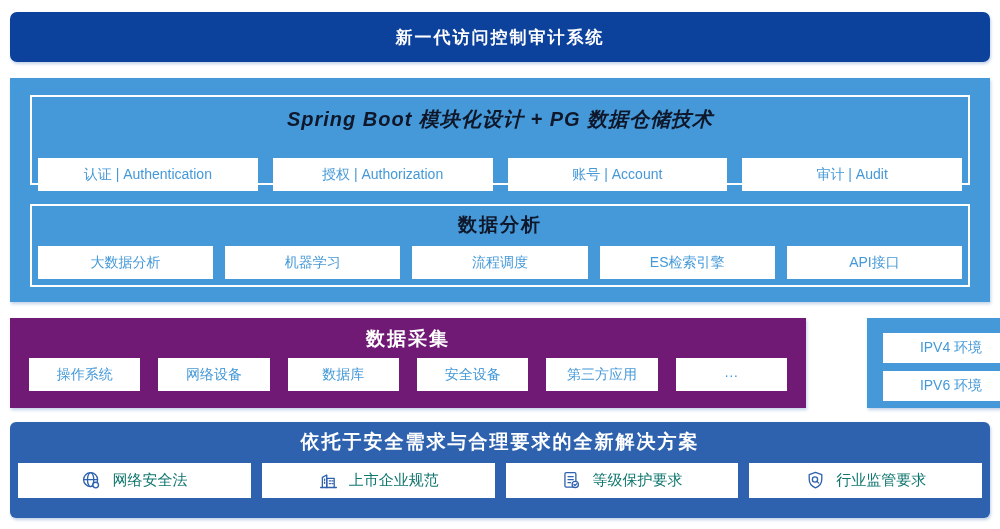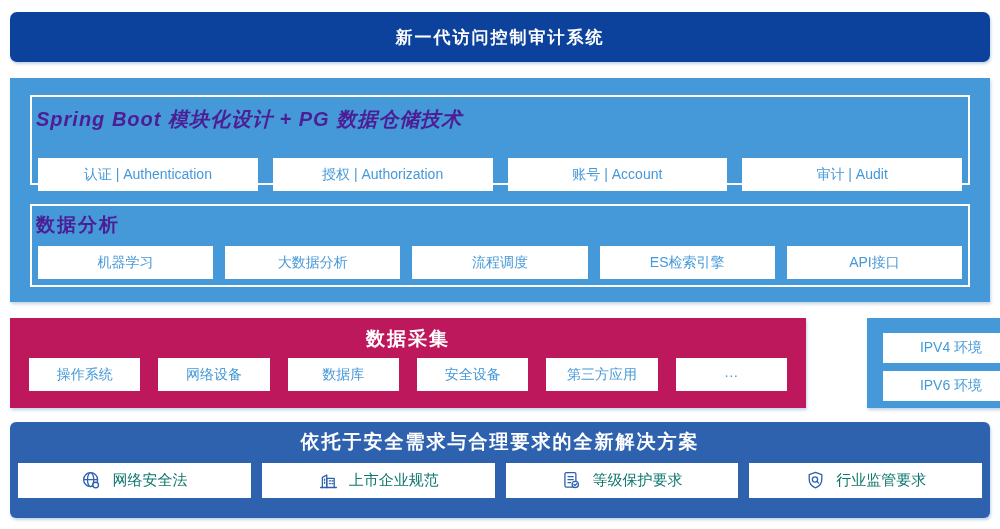--- a/index.html
+++ b/index.html
@@ -14,34 +14,34 @@
     left:10px; top:12px; width:980px; height:50px; background:#0c419c;
     display:flex; align-items:center; justify-content:center;
     color:#ffffff; font-size:17px; font-weight:bold; letter-spacing:2px;border-radius:7px;
   }
 
   
   .platform { left:10px; top:78px; width:980px; height:224px; background:#4599d8; padding:17px 20px 15px; }
   .inner { border:2px solid #ffffff; box-sizing:border-box; }
   .inner-a { height:90px; margin-bottom:19px; padding:9px 4px 0; }
   .inner-b { height:83px; padding:6px 4px 0; }
-  .inner-title { color:#4c1d95; text-align:left; font-weight:bold; line-height:26px; }
+  .inner-title { color:#0f172a; text-align:center; font-weight:bold; line-height:26px; }
   .title-spring { font-size:20px; font-style:italic; letter-spacing:1px; }
   .title-plain { font-size:19px; letter-spacing:2px; }
 
   .row { display:flex; }
   .row-a { margin-top:10px; gap:15px; padding:16px 2px; }
   .row-b { margin-top:8px; gap:12px; padding:0 2px; }
   .wbox {
     flex:1; height:33px; background:#ffffff; color:#4599d8; font-size:14px;
     display:flex; align-items:center; justify-content:center; white-space:nowrap;
   }
 
   
-  .collection { left:10px; top:318px; width:796px; height:90px; background:#be185d; padding:8px 19px 0; }
+  .collection { left:10px; top:318px; width:796px; height:90px; background:#701a75; padding:8px 19px 0; }
   .collection-title { color:#ffffff; font-size:19px; font-weight:bold; text-align:center; line-height:26px; letter-spacing:2px; }
   .row-c { margin-top:6px; gap:18px; }
 
   
   .env { left:822px; top:318px; width:168px; height:90px; background:#4599d8;
          padding:15px 16px; display:flex; flex-direction:column; gap:8px;margin-left:45px; }
   .env .wbox { flex:none; height:30px; }
 
   
   .solution { left:10px; top:422px; width:980px; height:96px; background:#2e62ae; padding:7px 8px 0;border-radius:6px; }
@@ -68,22 +68,22 @@
       <div class="wbox">认证 | Authentication</div>
       <div class="wbox">授权 | Authorization</div>
       <div class="wbox">账号 | Account</div>
       <div class="wbox">审计 | Audit</div>
     </div>
   </div>
 
   <div class="inner inner-b">
     <div class="inner-title title-plain">数据分析</div>
     <div class="row row-b">
+      <div class="wbox">大数据分析</div>
       <div class="wbox">机器学习</div>
-      <div class="wbox">大数据分析</div>
       <div class="wbox">流程调度</div>
       <div class="wbox">ES检索引擎</div>
       <div class="wbox">API接口</div>
     </div>
   </div>
 
 </div>
 
 <div class="panel collection">
   <div class="collection-title">数据采集</div>

